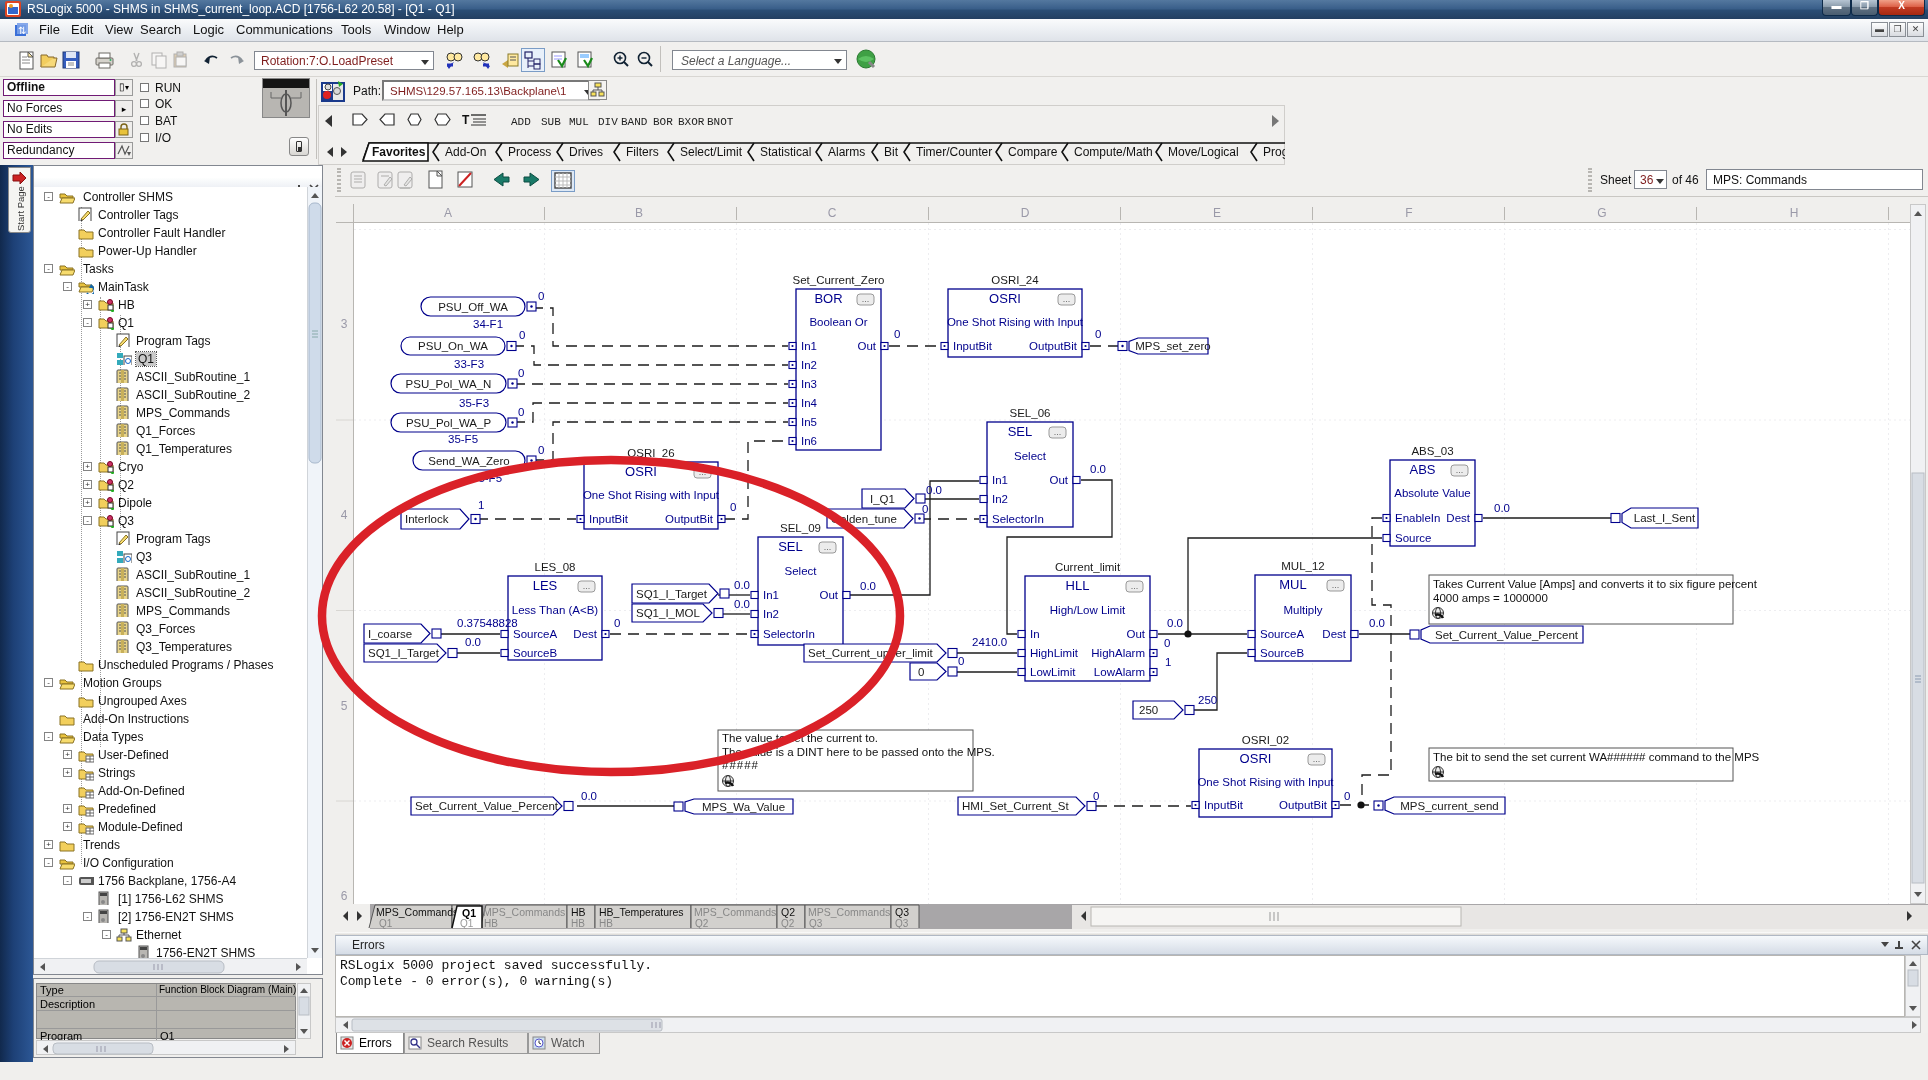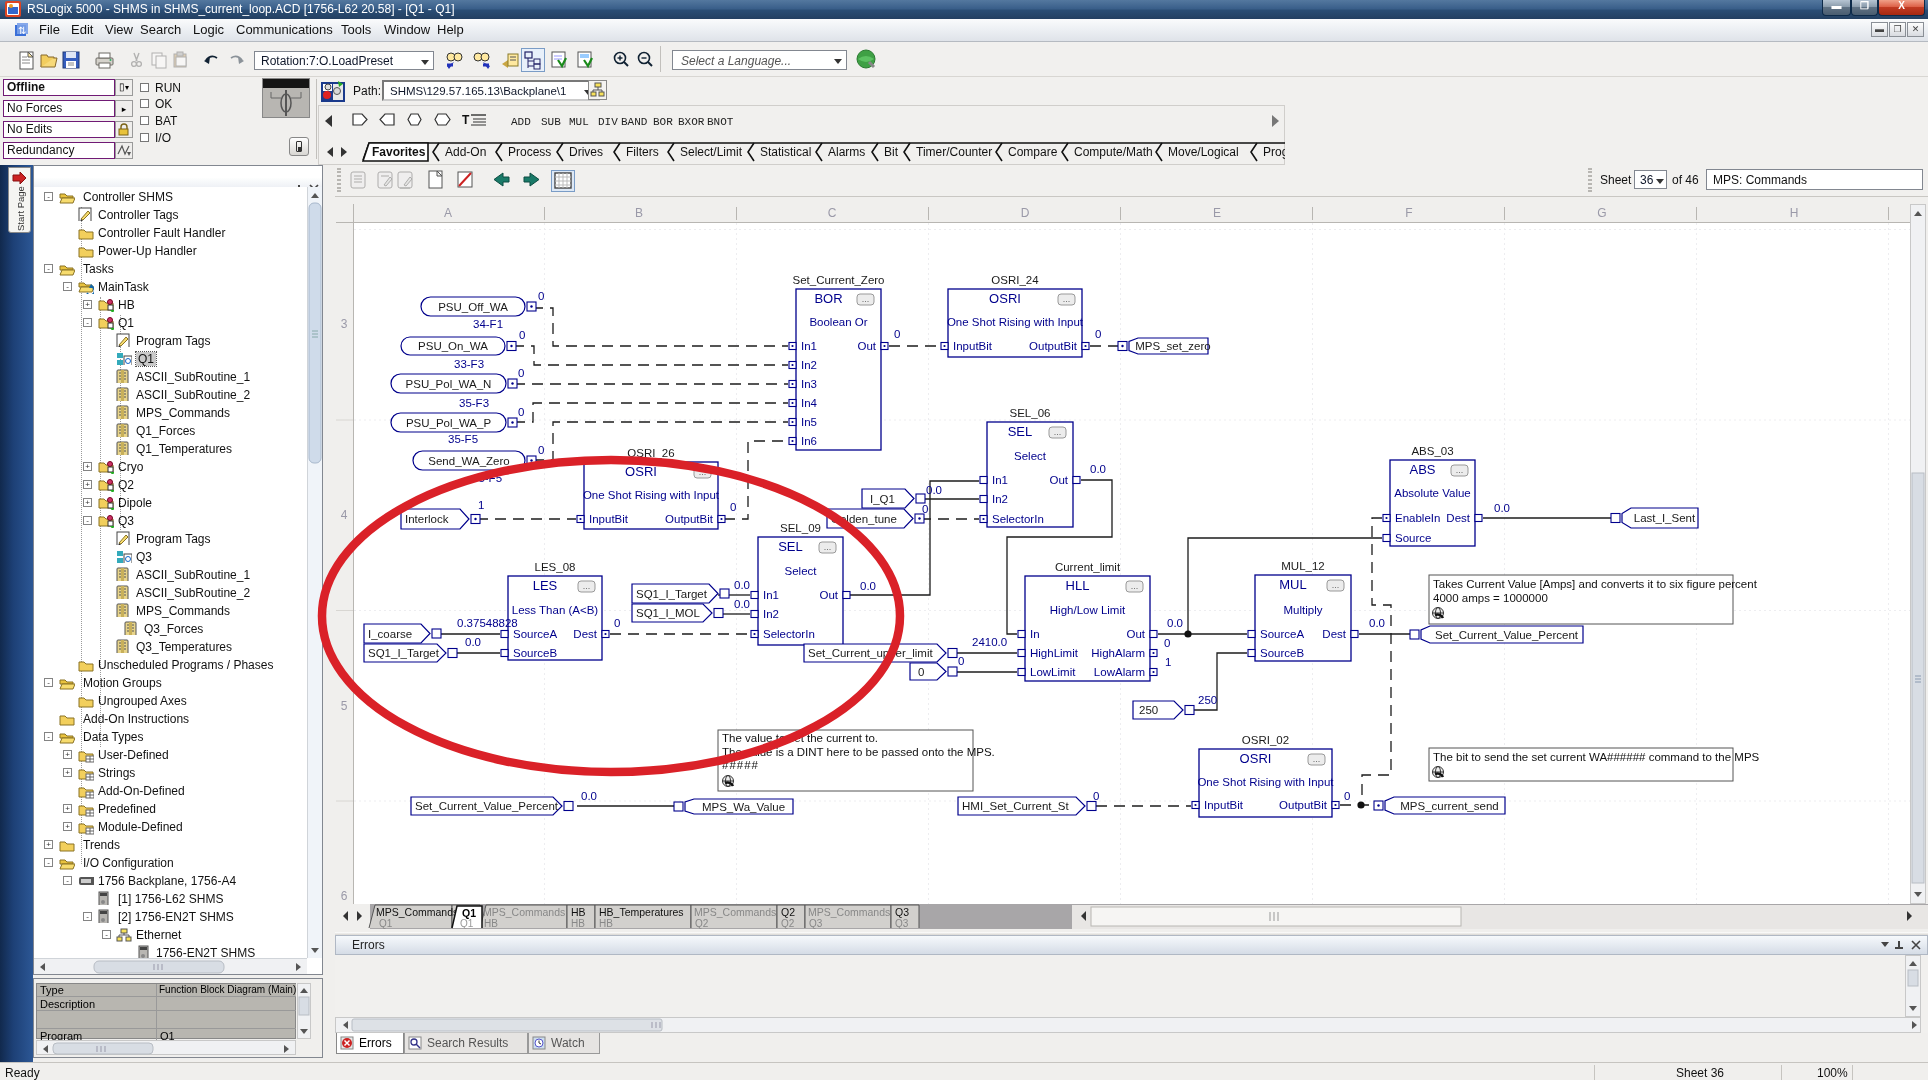--- a/index.html
+++ b/index.html
@@ -11,21 +11,21 @@
 #titletext{position:absolute;left:27px;top:2px;font-size:12px;color:#fff;white-space:nowrap}
 .winbtn{position:absolute;top:0;height:16px;border:1px solid #0d2a49;border-top:none;border-radius:0 0 4px 4px;background:linear-gradient(to bottom,#b6c4d2 0%,#8b9cac 45%,#5f7183 50%,#4a5d70 100%)}
 .winbtn span{position:absolute;width:100%;text-align:center;top:0px;font-size:10px;color:#fff;font-weight:bold}
 #btnclose{background:linear-gradient(to bottom,#f0a088 0%,#dd6148 45%,#c03a22 50%,#a52812 100%)}
 
 #menubar{position:absolute;left:0;top:19px;width:1928px;height:23px;background:linear-gradient(to bottom,#fafbfc 0%,#eceff3 50%,#dfe3e9 100%);border-bottom:1px solid #b5bac1}
 .menuitem{position:absolute;top:3px;font-size:13px;color:#111}
 .mdibtn{position:absolute;top:3px;width:17px;height:15px;border:1px solid #8a8f96;background:linear-gradient(to bottom,#fdfdfd,#d8dbe0);color:#444;font-size:9px;text-align:center;line-height:13px}
 
 #toolbar1{position:absolute;left:0;top:42px;width:1928px;height:35px;background:#f1f0ee;border-bottom:1px solid #d8d6d2}
-.combo{position:absolute;background:#fff;border:1px solid #828790;font-size:12px;color:#0f172a}
+.combo{position:absolute;background:#fff;border:1px solid #828790;font-size:12px;color:#7f1d1d}
 .combo .arr{position:absolute;right:4px;top:45%;width:0;height:0;border-left:4px solid transparent;border-right:4px solid transparent;border-top:5px solid #333}
 
 #chrome2{position:absolute;left:0;top:77px;width:1928px;height:88px;background:#f1f0ee}
 .statusbox{position:absolute;left:3px;width:112px;height:17px;background:#fff;border:1px solid #701a75;font-size:12px;padding-left:3px;color:#111}
 .chk{position:absolute;width:9px;height:9px;border:1px solid #777;background:#fff}
 .chklab{position:absolute;font-size:12px;color:#111}
 
 #leftstrip{position:absolute;left:0;top:165px;width:33px;height:897px;background:linear-gradient(to right,#11294d 0%,#1d4076 40%,#2c5795 100%)}
 #startpage{position:absolute;left:8px;top:167px;width:23px;height:66px;background:#f5f5f2;border:1px solid #8a8a8a;border-radius:0 0 3px 3px}
 
@@ -579,21 +579,21 @@
 <div class="trow" style="left:0;top:415px;width:273px">
           <svg class="ticon" style="left:82px;top:1px" width="14" height="16">
             <rect x="1" y="1" width="11" height="14" rx="1" fill="#e8d48a" stroke="#555"></rect>
             <line x1="3" y1="4" x2="10" y2="4" stroke="#555"></line>
             <line x1="3" y1="7" x2="10" y2="7" stroke="#555"></line>
             <line x1="3" y1="10" x2="10" y2="10" stroke="#555"></line>
             <rect x="5" y="1" width="3" height="14" fill="#c8b05a"></rect>
           </svg>
           <span class="tlabel" style="left:102px">MPS_Commands</span>
         </div>
-<div class="trow" style="left:8px;top:433px;width:250px">
+<div class="trow" style="left:0;top:433px;width:250px">
           <svg class="ticon" style="left:82px;top:1px" width="14" height="16">
             <rect x="1" y="1" width="11" height="14" rx="1" fill="#e8d48a" stroke="#555"></rect>
             <line x1="3" y1="4" x2="10" y2="4" stroke="#555"></line>
             <line x1="3" y1="7" x2="10" y2="7" stroke="#555"></line>
             <line x1="3" y1="10" x2="10" y2="10" stroke="#555"></line>
             <rect x="5" y="1" width="3" height="14" fill="#c8b05a"></rect>
           </svg>
           <span class="tlabel" style="left:102px">Q3_Forces</span>
         </div>
 <div class="trow" style="left:0;top:451px;width:273px">
@@ -1264,20 +1264,21 @@
 </div>
 <div id="errorspanel">
  <div class="abs" style="left:0;top:0;width:1593px;height:3px;background:linear-gradient(#fff,#d8d6d2)"></div>
  <div class="abs" style="left:0;top:3px;width:1593px;height:20px;background:linear-gradient(to bottom,#f6f9fc,#d5dce6);border:1px solid #b0b8c4;font-size:12px;color:#222;padding:2px 0 0 16px">Errors</div>
  <svg class="abs" style="left:1540px;top:6px" width="50" height="14">
         <polygon points="6,4 14,4 10,9" fill="#444"></polygon>
         <rect x="23" y="3" width="2" height="7" fill="#444"></rect>
         <rect x="20" y="9" width="8" height="2" fill="#444"></rect>
         <path d="M37 3 L45 11 M45 3 L37 11" stroke="#444" stroke-width="1.6"></path>
       </svg>
+ <div class="abs" style="left:0;top:23px;width:1570px;height:62px;background:#fff;border:1px solid #b8b6b2;font-family:'Liberation Mono',monospace;font-size:13px;color:#111;padding:2px 0 0 4px;line-height:16px">RSLogix 5000 project saved successfully.<br>Complete - 0 error(s), 0 warning(s)</div>
  <div class="abs" style="left:1570px;top:23px;width:16px;height:62px;background:#f0f1f3;border:1px solid #c8c8c8"><svg width="14" height="60">
           <polygon points="7,5 11,10 3,10" fill="#555"></polygon>
           <rect x="2" y="14" width="10" height="16" fill="#d8dde4" stroke="#b8bdc4"></rect>
           <polygon points="7,55 11,50 3,50" fill="#555"></polygon>
         </svg></div>
  <div class="abs" style="left:0;top:85px;width:1586px;height:16px;background:#f0f1f3;border:1px solid #c8c8c8"><svg width="1584" height="14">
           <polygon points="7,7 12,3 12,11" fill="#555"></polygon>
           <rect x="16" y="1" width="310" height="12" rx="2" fill="#dde1e6" stroke="#b8bdc4"></rect>
           <g stroke="#99a">
             <line x1="316" y1="4" x2="316" y2="10"></line>
@@ -1322,21 +1323,13 @@
           <line x1="4" y1="471" x2="10" y2="471"></line>
           <line x1="4" y1="474" x2="10" y2="474"></line>
           <line x1="4" y1="477" x2="10" y2="477"></line>
         </g>
         <polygon points="7,692 11,687 3,687" fill="#555"></polygon>
       </svg>
 </div>
 <svg class="abs" style="left:300px;top:440px;z-index:50;pointer-events:none" width="640" height="360">
       <ellipse cx="311" cy="176" rx="289" ry="156" fill="none" stroke="#da2128" stroke-width="8.5"></ellipse>
     </svg>
-<div id="statusbar">
-      <div class="abs" style="left:5px;top:3px">Ready</div>
- <div class="vline" style="left:1594px;top:2px;height:15px"></div>
- <div class="abs" style="left:1676px;top:3px">Sheet 36</div>
- <div class="vline" style="left:1781px;top:2px;height:15px"></div>
- <div class="abs" style="left:1817px;top:3px">100%</div>
- <div class="vline" style="left:1852px;top:2px;height:15px"></div>
 </div>
-</div>
 
 </body></html>

